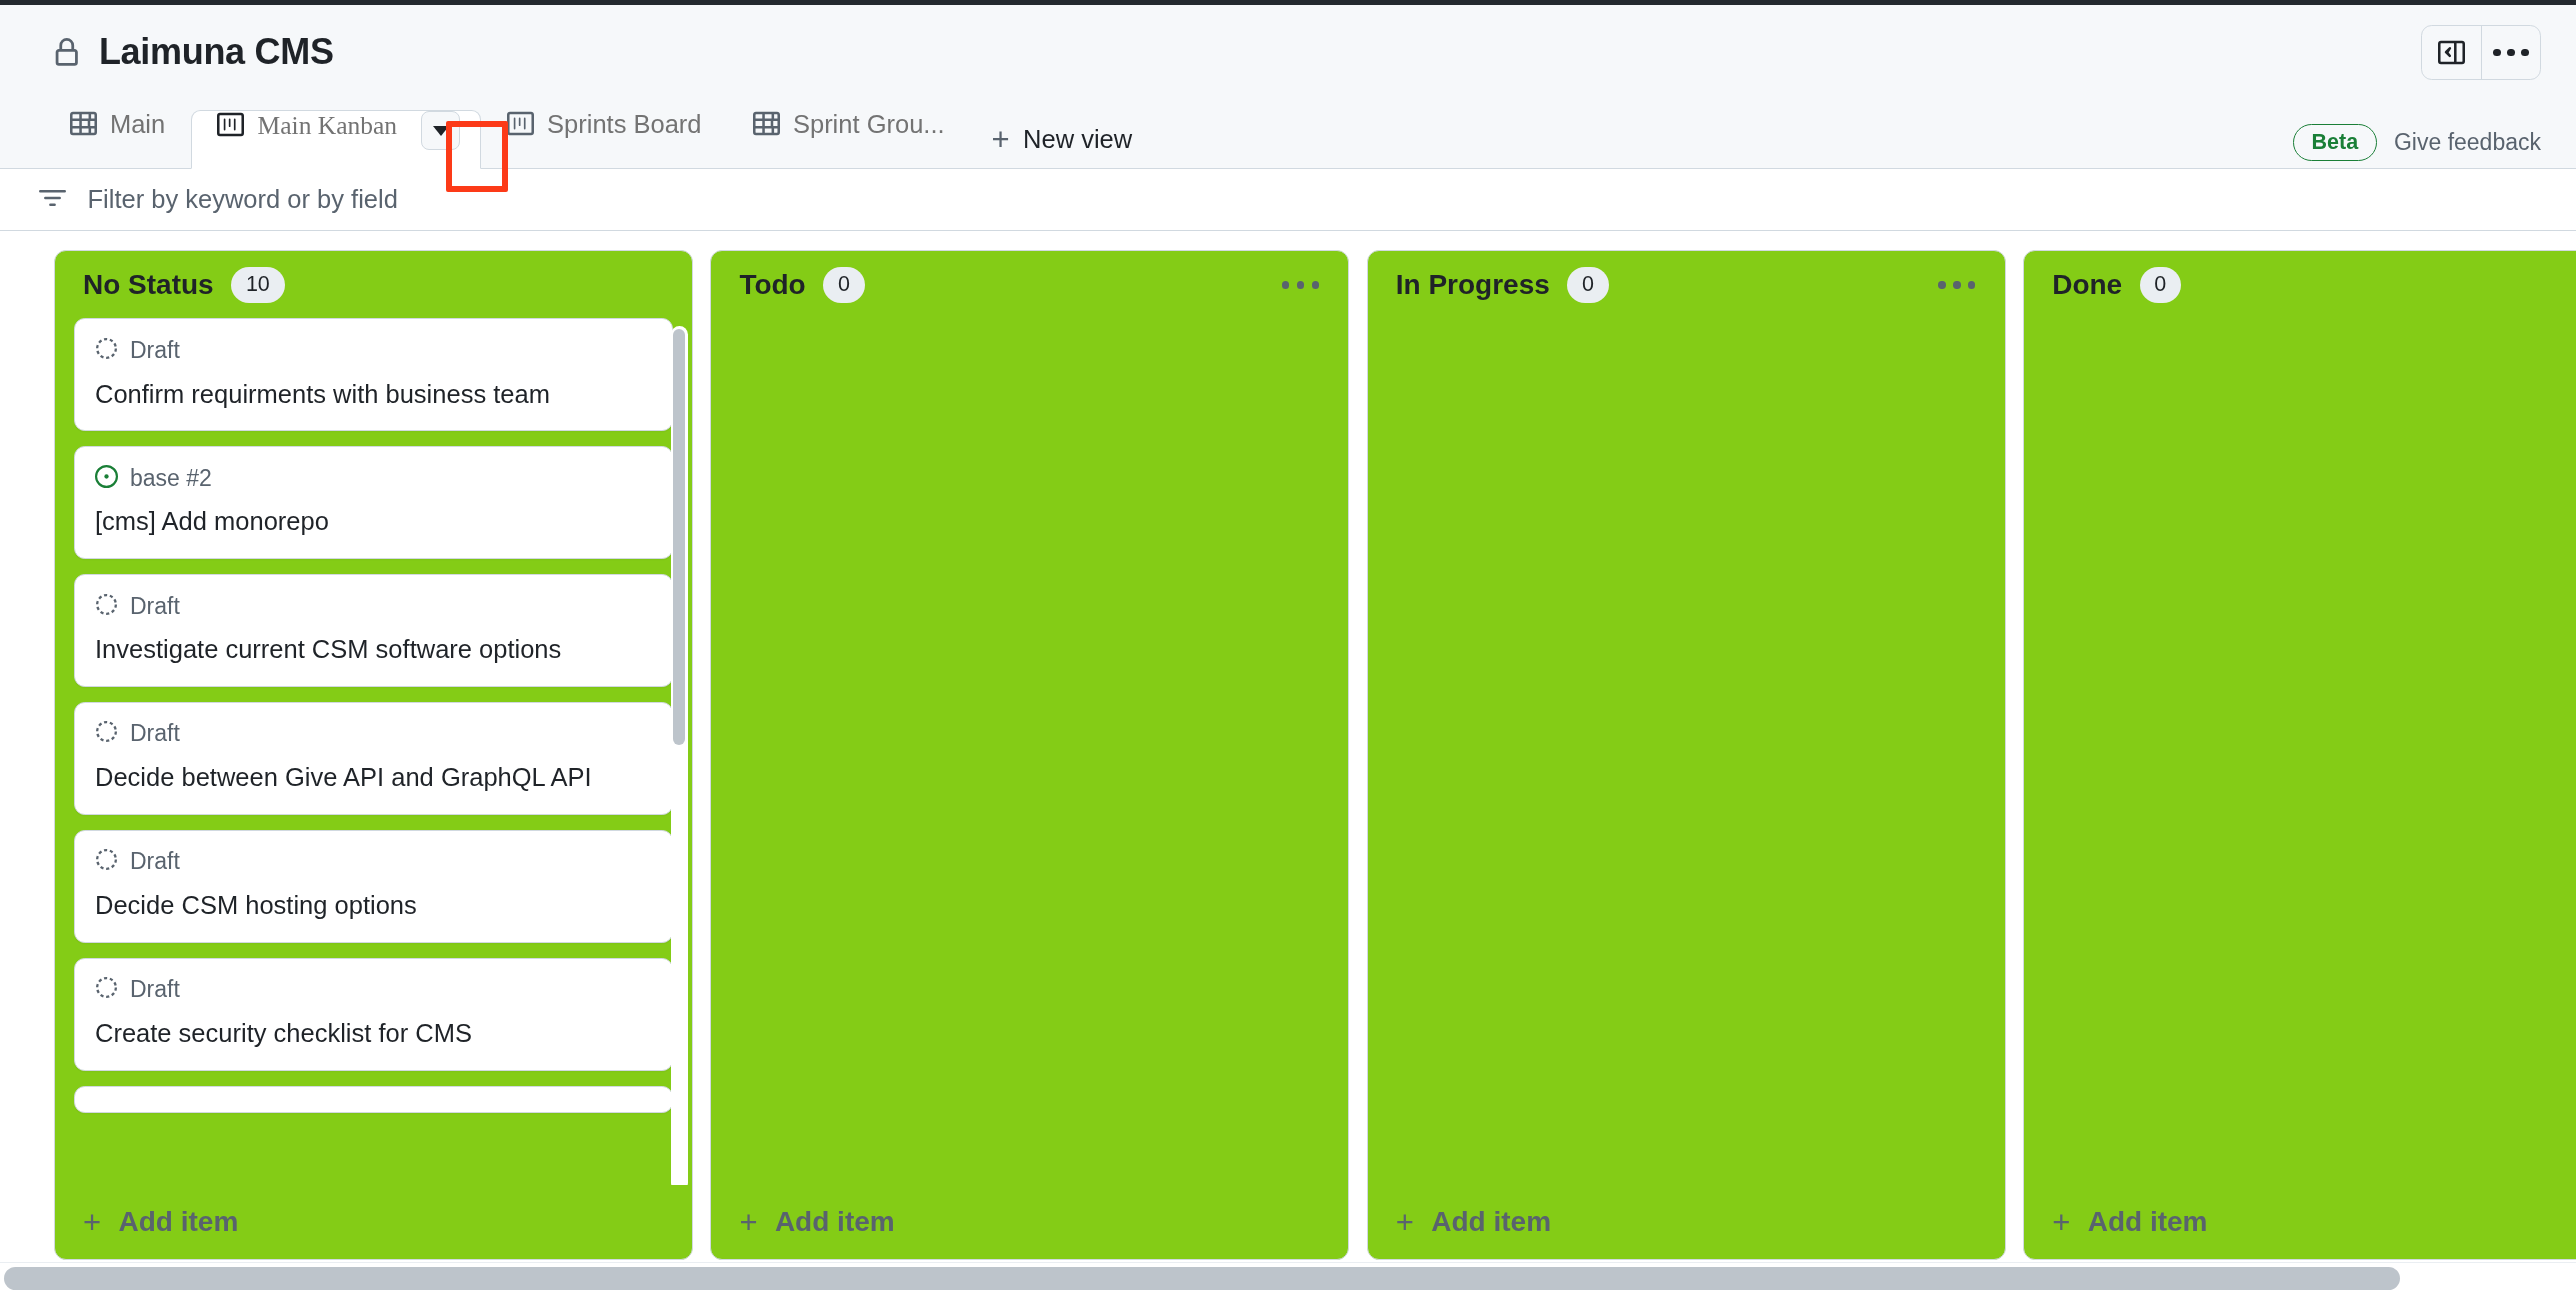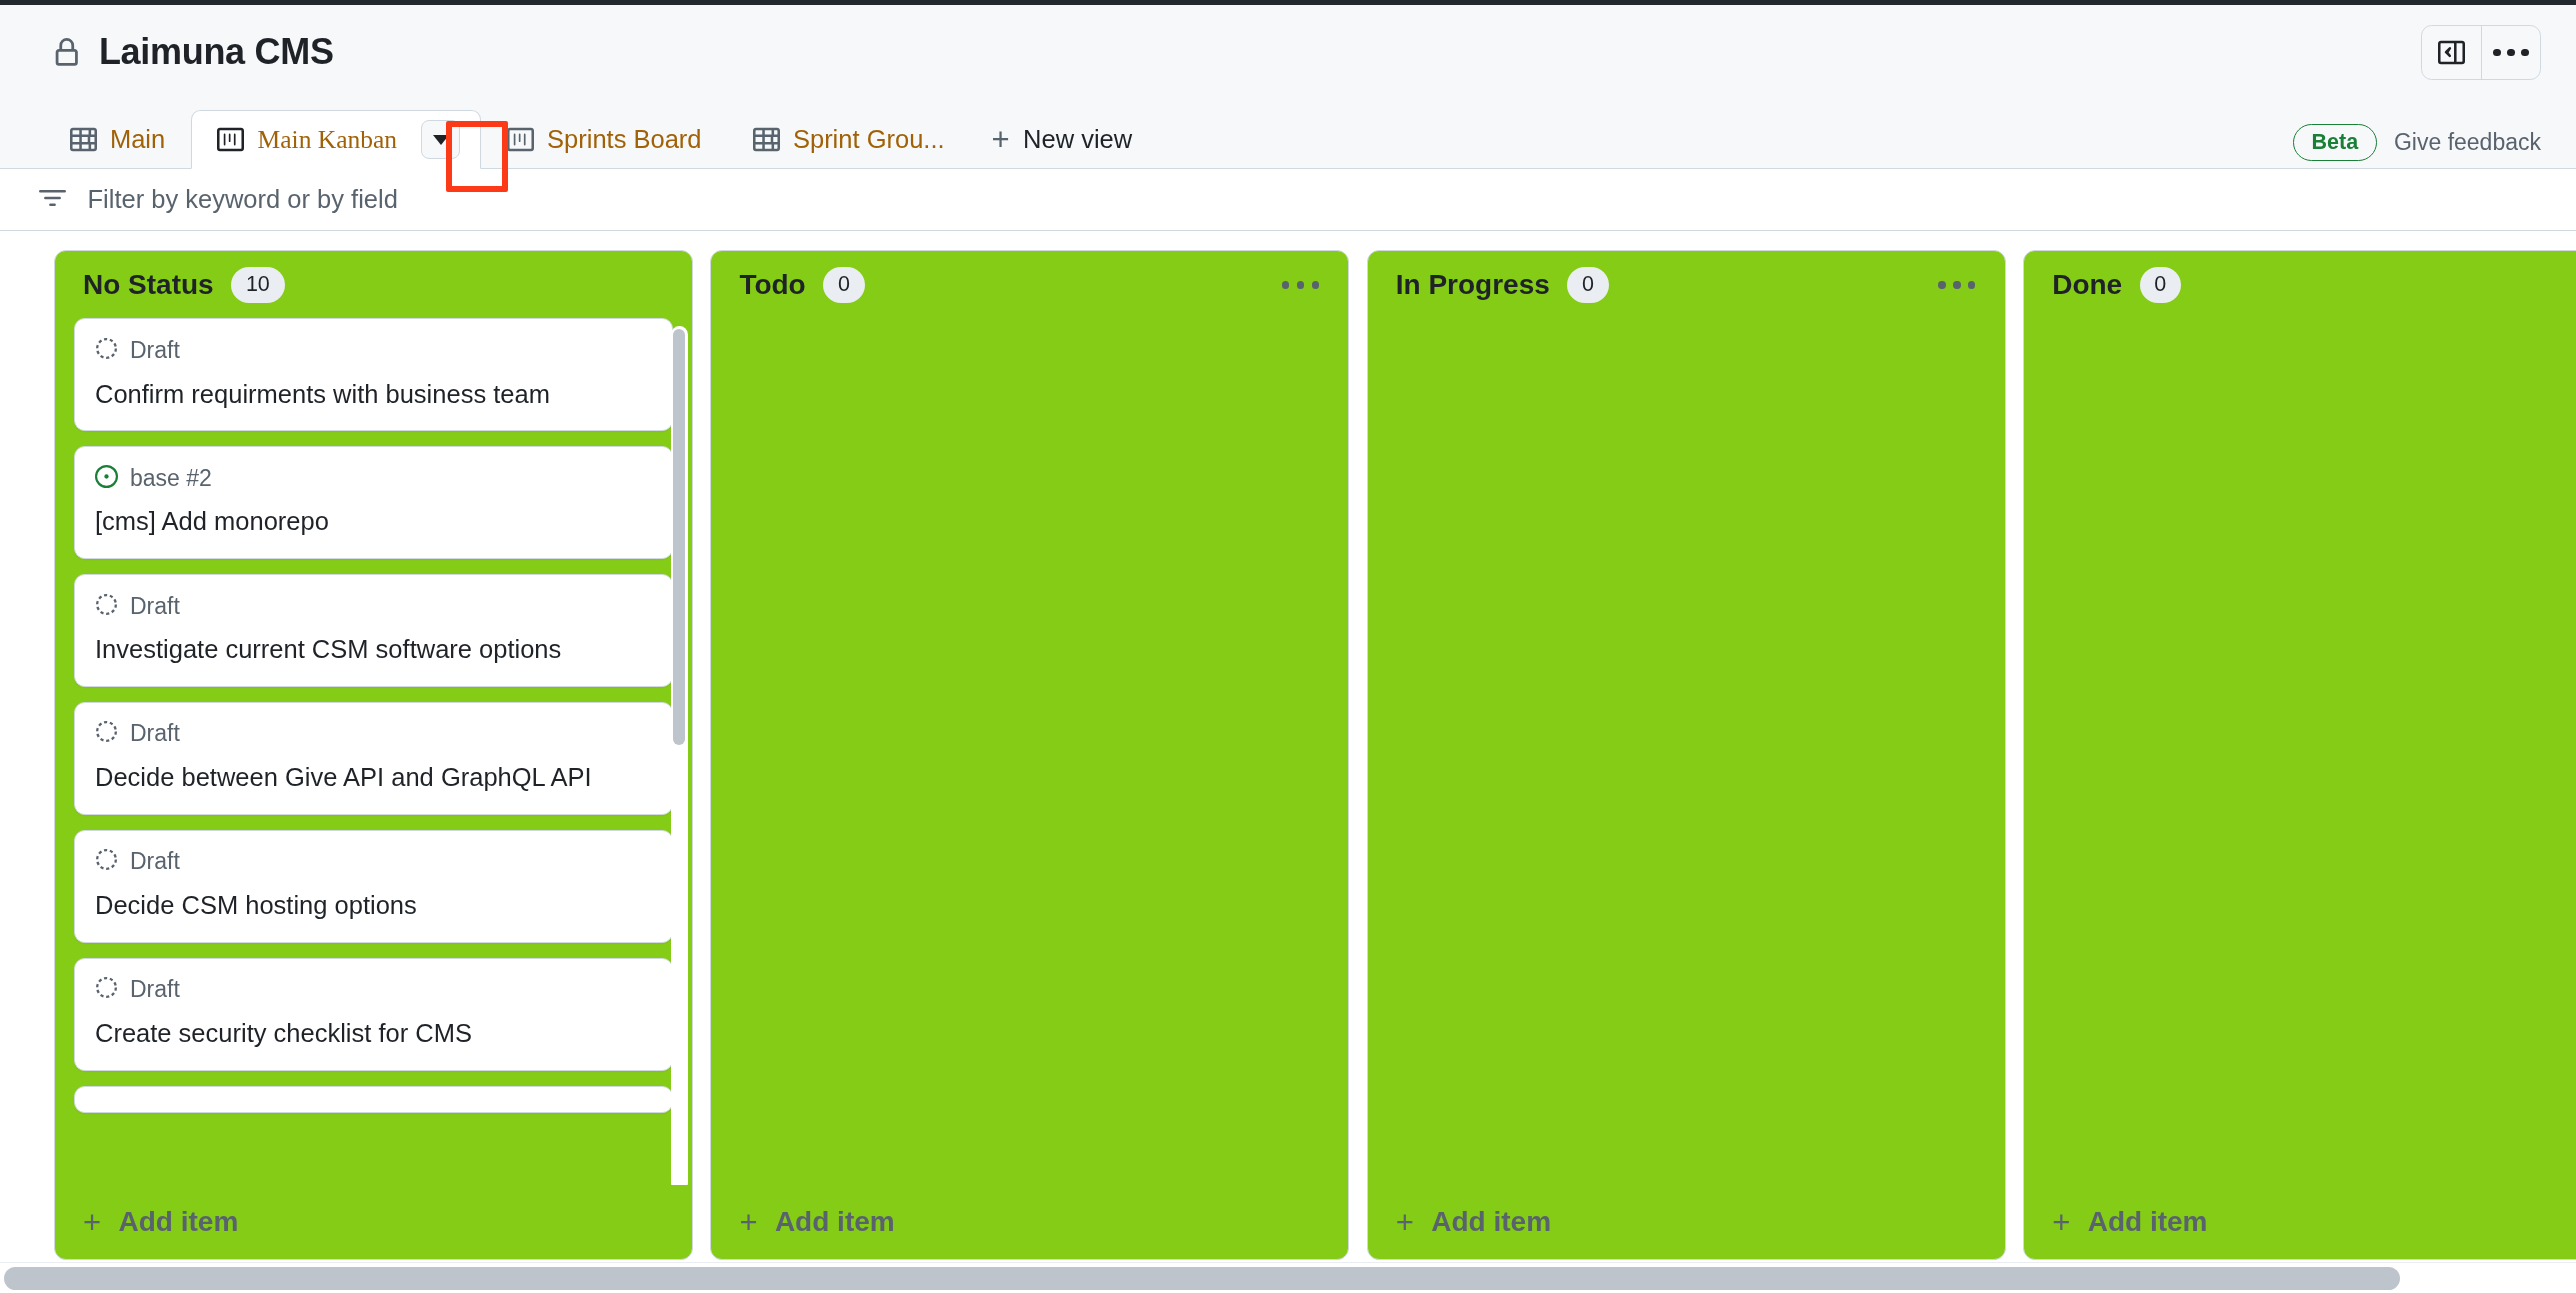--- a/index.html
+++ b/index.html
@@ -52,23 +52,23 @@
     padding: 0 35px 0 44px;
     position: relative;
     background: #f6f8fa;
   }
   .tabbar::after {
     content: ""; position: absolute; left: 0; right: 0; bottom: 0;
     height: 1.3px; background: #d1d9e0;
   }
   .tabs { display: flex; align-items: flex-end; height: 100%; }
   .tab {
-    display: flex; align-items: center; gap: 13.4px;
+    display: flex; align-items: flex-start; gap: 13.4px;
     height: 59px; padding: 0 25.5px;
-    font-size: 25.5px; color: #a16207;
+    font-size: 25.5px; color: #737373;
     border-radius: 9.4px 9.4px 0 0;
     cursor: pointer; position: relative; white-space: nowrap;
   }
   .tab.active {
     background: #ffffff;
     border: 1.3px solid #d1d9e0; border-bottom: 1.3px solid #ffffff;
     z-index: 3; padding-right: 20px; font-family: Liberation Serif, serif;
   }
   .tab .ticon { display: flex; align-items: center; color: #1f2328; }
   .tab.inactive .ticon { color: #59636e; }

